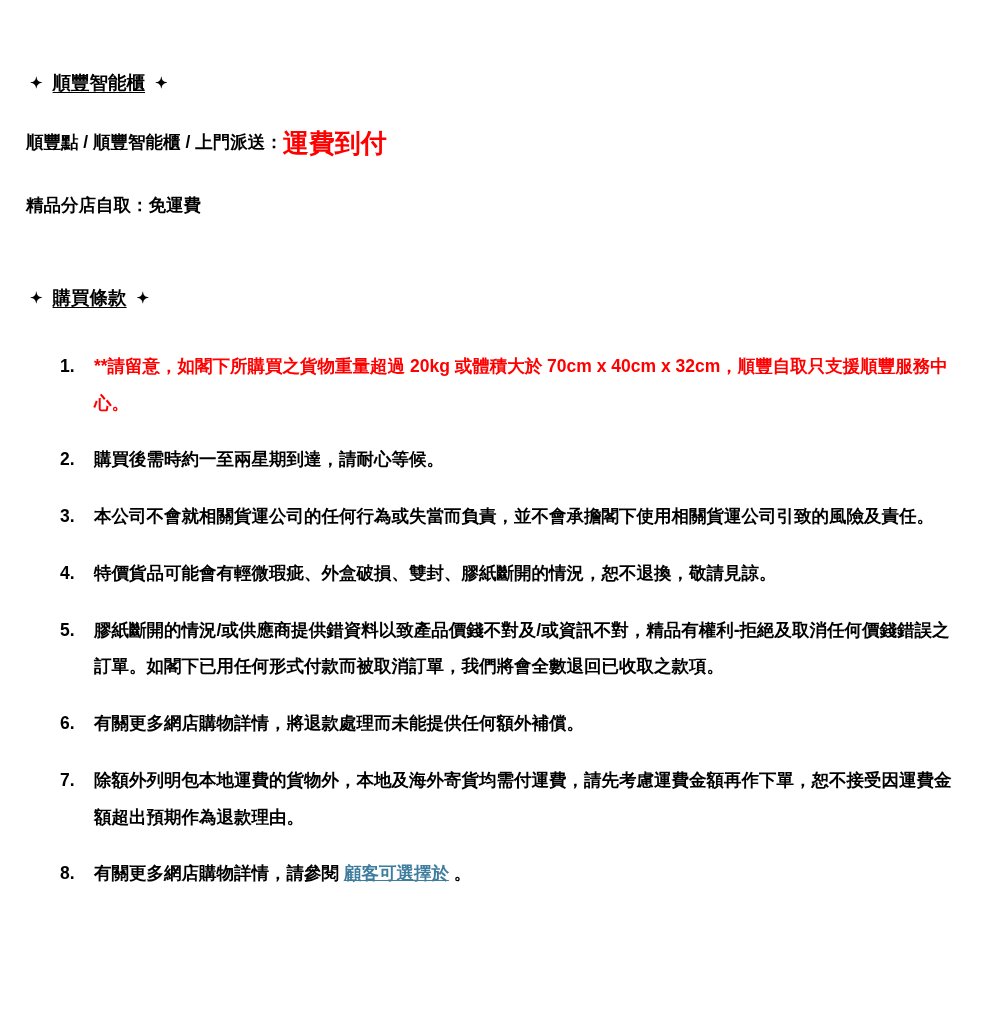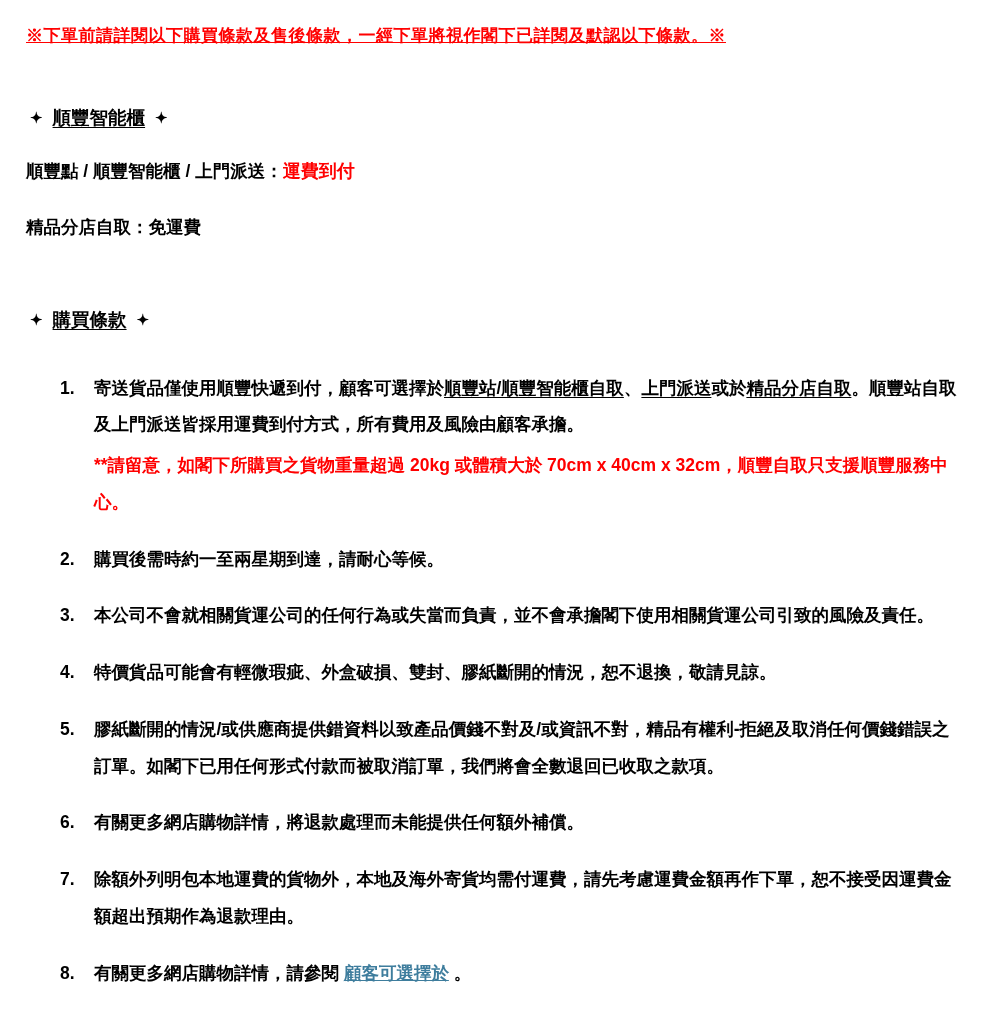--- a/index.html
+++ b/index.html
@@ -38,21 +38,21 @@
   .ship-line {
     font-size:17.5px;
     margin:26px 0 0 0;
     line-height:1.7;
     color:#000;
   }
   .ship-line .seg { vertical-align:middle;text-align:right; }
 
   .seg-normal { color:inherit; }
   .seg-red { color:var(--red); }
-  .seg-red-large { color:var(--red); font-size:18px; font-weight:700; }
+  .seg-red-large { color:var(--red); font-size:26px; font-weight:700; }
   .seg-underline { text-decoration:underline; text-underline-offset:3px; }
   .seg-link { color:var(--link); text-decoration:underline; cursor:pointer; }
 
   .terms-list { margin-top:38px; padding-left:34px; padding-right:0; }
   .term-item {
     display:flex;
     gap:10px;
     font-size:17.5px;
     margin-bottom:16px;
     color:#000;
@@ -60,21 +60,20 @@
   .term-num { flex:0 0 24px; line-height:2.1; }
   .term-body { flex:1; min-width:0; }
   .term-para { margin:0 0 4px 0; line-height:2.1; }
   .term-para-red { }
 </style>
 </head>
 <body>
 
 <div class="page">
 
-  <p class="notice">※下單前請詳閱以下購買條款及售後條款，一經下單將視作閣下已詳閱及默認以下條款。※</p>
 
   <h2 class="section-heading">
     <span class="star">✦</span>
     <span class="heading-text">順豐智能櫃</span>
     <span class="star">✦</span>
   </h2>
 
   <p class="ship-line"><span class="seg seg-normal">順豐點 / 順豐智能櫃 / 上門派送：</span><span class="seg seg-red-large">運費到付</span></p>
 
   <p class="ship-line">精品分店自取：免運費</p>
@@ -82,21 +81,20 @@
   <h2 class="section-heading second">
     <span class="star">✦</span>
     <span class="heading-text">購買條款</span>
     <span class="star">✦</span>
   </h2>
 
   <div class="terms-list">
       <div class="term-item">
         <span class="term-num">1.</span>
         <div class="term-body">
-          <p class="term-para"><span class="seg seg-normal">寄送貨品僅使用順豐快遞到付，顧客可選擇於</span><span class="seg seg-underline">順豐站/順豐智能櫃自取</span><span class="seg seg-normal">、</span><span class="seg seg-underline">上門派送</span><span class="seg seg-normal">或於</span><span class="seg seg-underline">精品分店自取</span><span class="seg seg-normal">。順豐站自取及上門派送皆採用運費到付方式，所有費用及風險由顧客承擔。</span></p>
           <p class="term-para term-para-red"><span class="seg seg-red">**請留意，如閣下所購買之貨物重量超過 20kg 或體積大於 70cm x 40cm x 32cm，順豐自取只支援順豐服務中心。</span></p>
         </div>
       </div>
       <div class="term-item">
         <span class="term-num">2.</span>
         <div class="term-body">
           <p class="term-para"><span class="seg seg-normal">購買後需時約一至兩星期到達，請耐心等候。</span></p>
         </div>
       </div>
       <div class="term-item">

